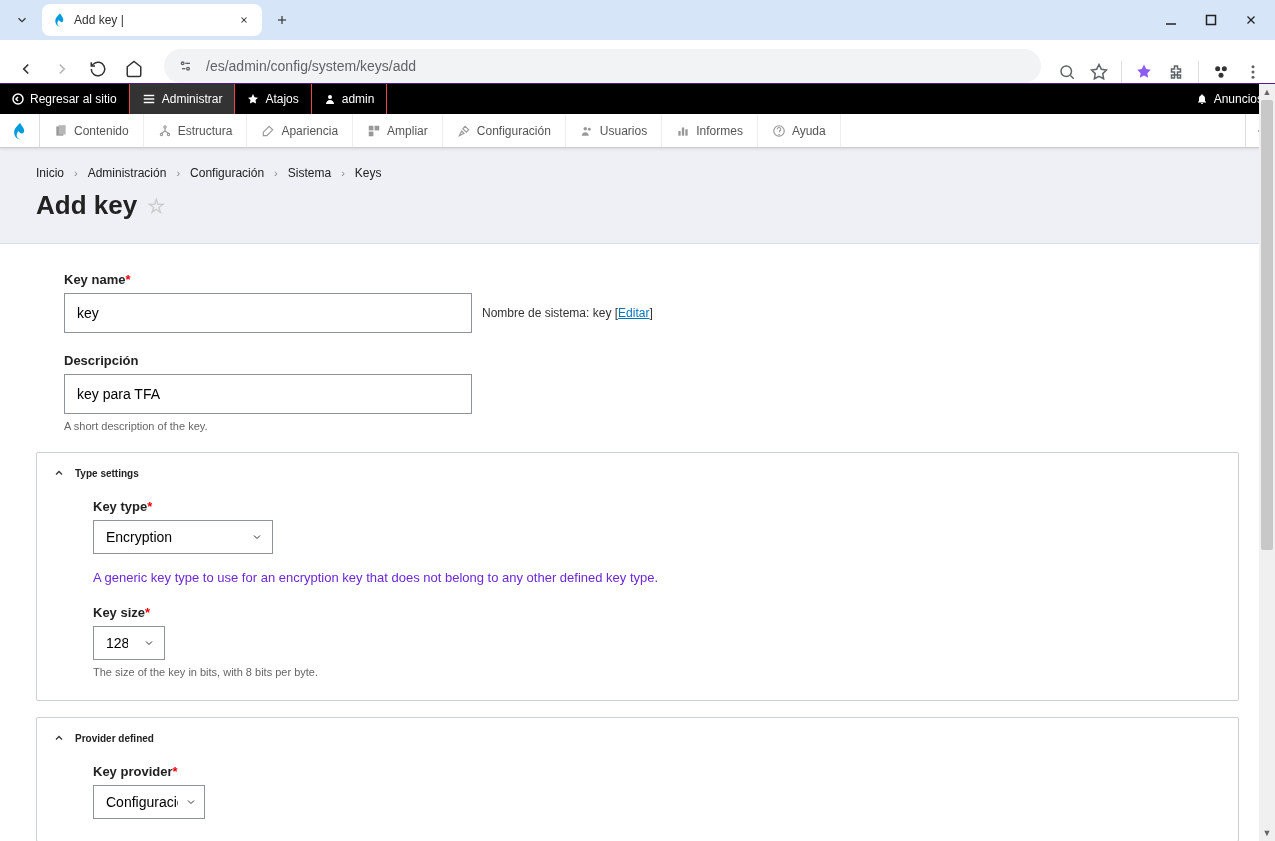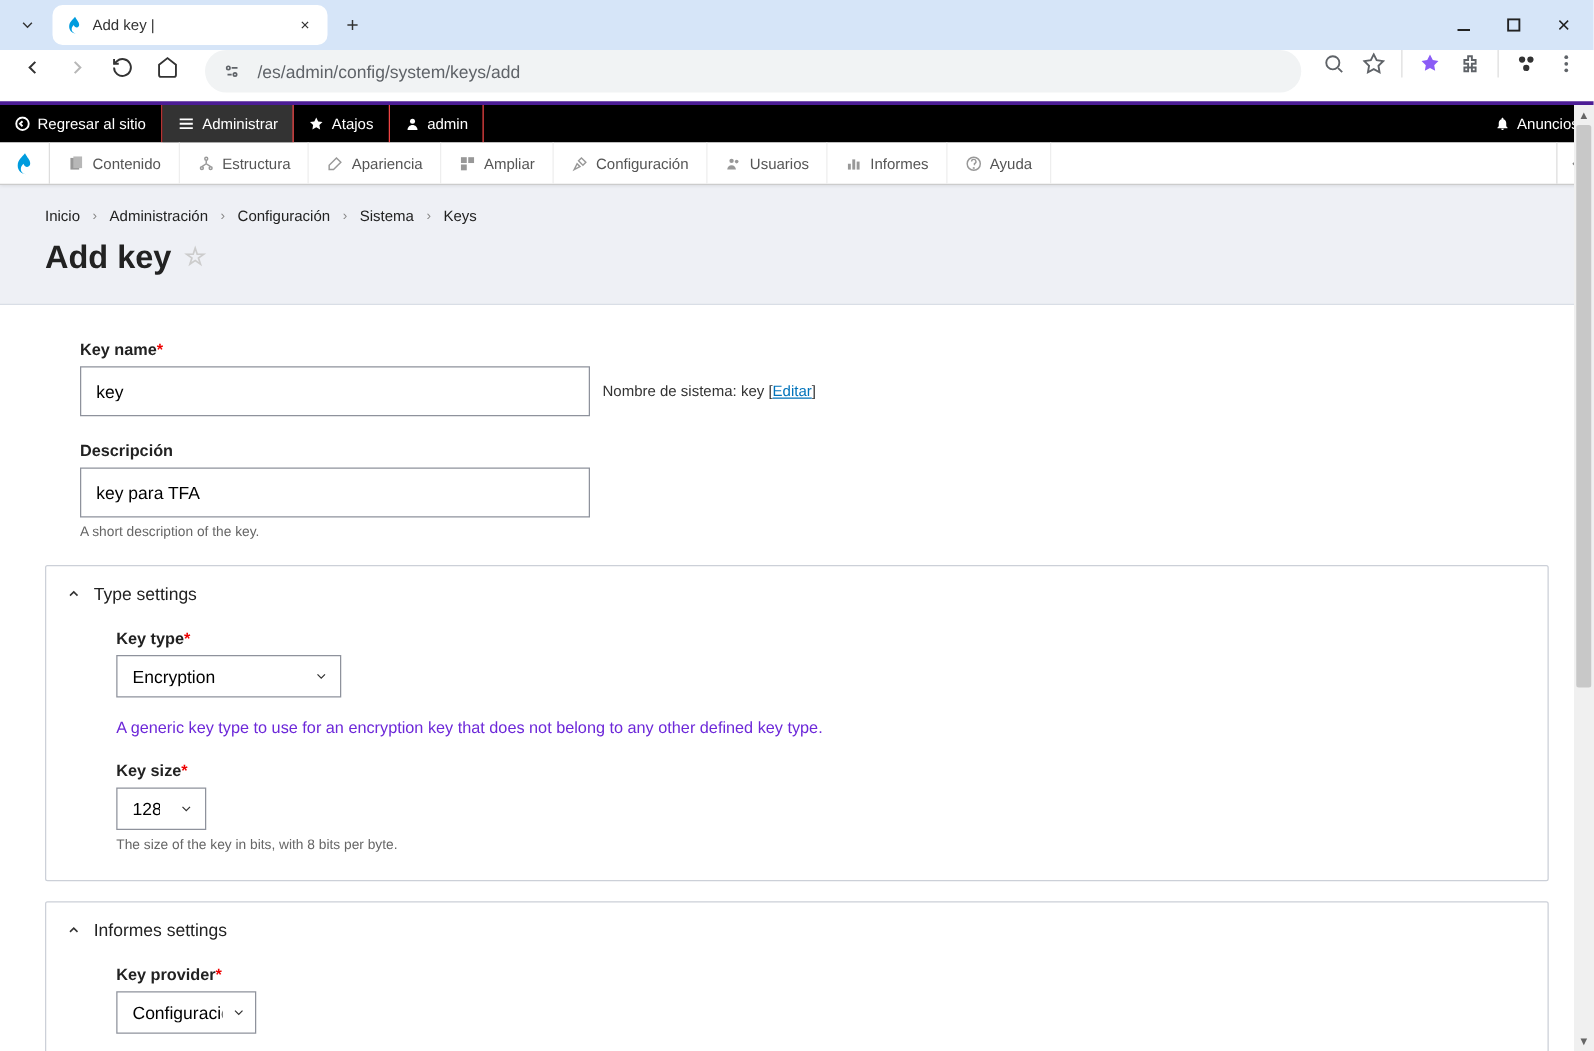--- a/index.html
+++ b/index.html
@@ -9,21 +9,21 @@
     .browser-top { background: #d6e5f8; height: 40px; display: flex; align-items: center; padding: 0 8px; }
     .tab-dropdown { width: 28px; height: 28px; display: flex; align-items: center; justify-content: center; border-radius: 6px; }
     .tab { background: #fff; border-radius: 8px; height: 32px; display: flex; align-items: center; padding: 0 10px; margin-left: 6px; min-width: 220px; max-width: 220px; position: relative; }
     .tab-icon { width: 16px; height: 16px; margin-right: 6px; }
     .tab-title { font-size: 12px; color: #333; flex: 1; overflow: hidden; white-space: nowrap; text-overflow: ellipsis; }
     .tab-close { width: 16px; height: 16px; display: flex; align-items: center; justify-content: center; margin-left: 4px; }
     .tab-new { width: 28px; height: 28px; display: flex; align-items: center; justify-content: center; margin-left: 6px; }
     .window-controls { margin-left: auto; display: flex; gap: 20px; padding-right: 6px; }
     .wc { width: 20px; height: 20px; display: flex; align-items: center; justify-content: center; }
     
-    .browser-toolbar { background: #fff; height: 44px; display: flex; align-items: flex-start; padding: 0 12px; gap: 8px; border-bottom: 3px solid #4c1d95; }
+    .browser-toolbar { background: #fff; height: 44px; display: flex; align-items: flex-end; padding: 0 12px; gap: 8px; border-bottom: 1px solid #4c1d95; }
     .nav-btn { width: 28px; height: 28px; display: flex; align-items: center; justify-content: center; border-radius: 14px; }
     .addr-bar { flex: 1; background: #f1f3f4; border-radius: 18px; height: 34px; display: flex; align-items: center; padding: 0 12px; margin: 0 8px; max-width: 900px; }
     .site-info-btn { width: 20px; height: 20px; display: flex; align-items: center; justify-content: center; margin-right: 10px; }
     .addr-text { font-size: 14px; color: #5f6368; flex: 1; }
     .toolbar-right { display: flex; align-items: center; gap: 12px; margin-left: auto; }
     .toolbar-icon { width: 20px; height: 20px; display: flex; align-items: center; justify-content: center; }
     .toolbar-sep { width: 1px; height: 22px; background: #ddd; }
     
     
     .admin-toolbar { background: #000; color: #fff; height: 30px; display: flex; align-items: stretch; font-size: 12px; }
@@ -51,21 +51,21 @@
     .form-item { margin-bottom: 20px; padding-left: 28px; }
     .form-label { display: block; font-weight: 700; font-size: 13px; margin-bottom: 6px; }
     .required-mark { color: #e00; }
     .text-input { width: 408px; height: 40px; border: 1px solid #8e929c; padding: 0 12px; font-size: 14px; }
     .field-suffix { display: inline-block; vertical-align: middle; margin-left: 10px; font-size: 12px; color: #333; }
     .field-suffix a { color: #0073bb; text-decoration: underline; }
     .field-row { display: flex; align-items: center; }
     .description { font-size: 11px; color: #666; margin-top: 6px; }
     
     .details-box { border: 1px solid #ccd0d8; border-radius: 2px; margin-bottom: 16px; }
-    .details-summary { padding: 14px 16px; font-weight: 400; font-size: 14px; display: flex; align-items: center; gap: 10px; cursor: pointer; }
+    .details-summary { padding: 14px 16px; font-weight: 700; font-size: 10px; display: flex; align-items: center; gap: 10px; cursor: pointer; }
     .chevron { width: 12px; height: 12px; display: inline-flex; align-items: center; justify-content: center; }
     .details-body { padding: 6px 28px 22px 28px; }
     
     .select-wrap { position: relative; display: inline-block; }
     .select-input { appearance: none; height: 34px; border: 1px solid #8e929c; padding: 0 36px 0 12px; font-size: 14px; background: #fff; cursor: pointer; }
     .select-caret { position: absolute; right: 10px; top: 50%; transform: translateY(-50%); pointer-events: none; color: #333; font-size: 12px; }
     .help-text { font-size: 13px; margin-top: 16px; color: #6d28d9; }
     
     
     .page-scrollbar { position: absolute; right: 0; top: 84px; bottom: 0; width: 16px; background: #f0f0f0; display: flex; flex-direction: column; align-items: center; }
@@ -400,21 +400,21 @@
       </div>
     </div>
 
     <div class="details-box">
       <div class="details-summary">
         <span class="chevron">
             <svg width="12" height="12" viewBox="0 0 24 24" fill="none" stroke="#333" stroke-width="2.5">
               <polyline points="18 15 12 9 6 15"></polyline>
             </svg>
           </span>
-        <span>Informes settings</span>
+        <span>Provider defined</span>
       </div>
       <div class="details-body">
         <div class="form-item" style="margin-bottom:0">
           <label class="form-label">
             <span>Key provider</span><span class="required-mark">*</span>
           </label>
           <div class="select-wrap">
             <select class="select-input" style="width:112px; padding-right:26px">
               <option>Configuración</option>
             </select>

